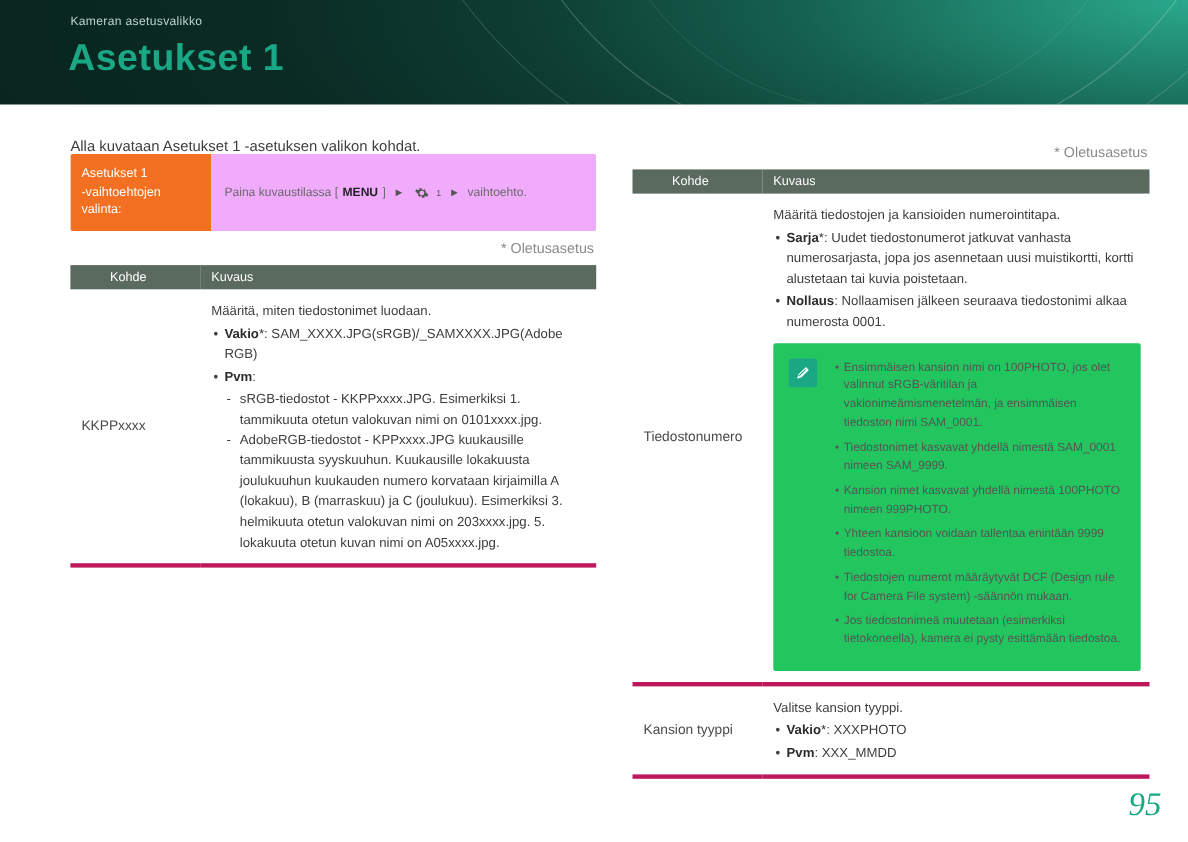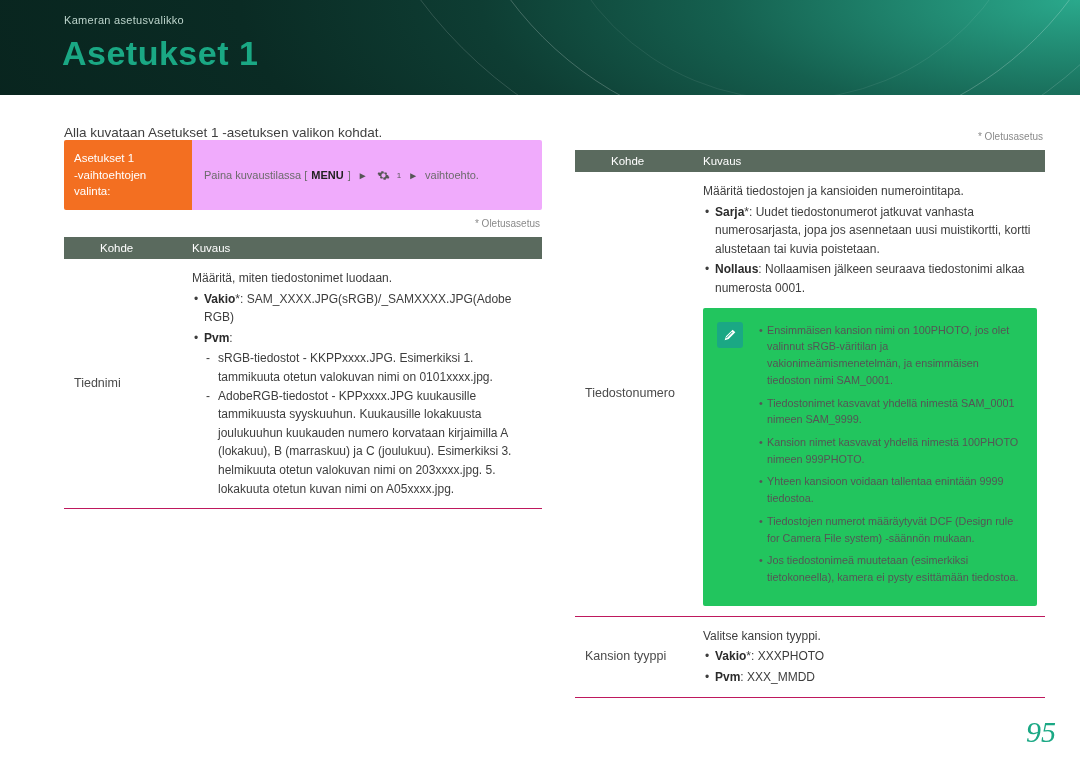--- a/index.html
+++ b/index.html
@@ -100,42 +100,42 @@
     align-items: center;
     justify-content: center;
     width: 14px; height: 14px;
     margin: 0 2px;
   }
   .gear-icon svg { width: 13px; height: 13px; }
   .tri { font-size: 10px; color: #555; margin: 0 3px; }
 
   .footnote {
     text-align: right;
-    font-size: 10px;
+    font-size: 13px;
     color: #8a8a8a;
     margin: 6px 2px 8px 0;
   }
 
   
   table.spec {
     width: 100%;
     border-collapse: collapse;
     font-size: 12px;
   }
   table.spec thead th {
     background: #5a6a5e;
     color: #ffffff;
     font-weight: 400;
     text-align: left;
     padding: 5px 10px;
     font-size: 11.5px;
   }
   table.spec thead th:first-child { width: 118px; padding-left: 36px; }
   table.spec tbody td {
-    border-bottom: 1px solid #be185d;
+    border-bottom: 4px solid #be185d;
     padding: 10px 8px 10px 10px;
     vertical-align: middle;
     color: #3d3d3d;
     line-height: 1.55;
   }
   table.spec tbody tr:first-child td { border-top: none; }
   table.spec tbody td.kohde {
     color: #4a4a4a;
     font-size: 12.5px;
   }
@@ -233,21 +233,21 @@
 
   <table class="spec">
     <thead>
       <tr>
         <th>Kohde</th>
         <th>Kuvaus</th>
       </tr>
     </thead>
     <tbody>
       <tr>
-        <td class="kohde">Tiednimi</td>
+        <td class="kohde">KKPPxxxx</td>
         <td>
           <span>Määritä, miten tiedostonimet luodaan.</span>
           <ul class="b">
             <li>
               <strong class="term">Vakio</strong><span>*: SAM_XXXX.JPG(sRGB)/_SAMXXXX.JPG(Adobe RGB)</span>
             </li>
             <li>
               <strong class="term">Pvm</strong><span>:</span>
               <ul class="dash">
                 <li>sRGB-tiedostot - KKPPxxxx.JPG. Esimerkiksi 1. tammikuuta otetun valokuvan nimi on 0101xxxx.jpg.</li>

